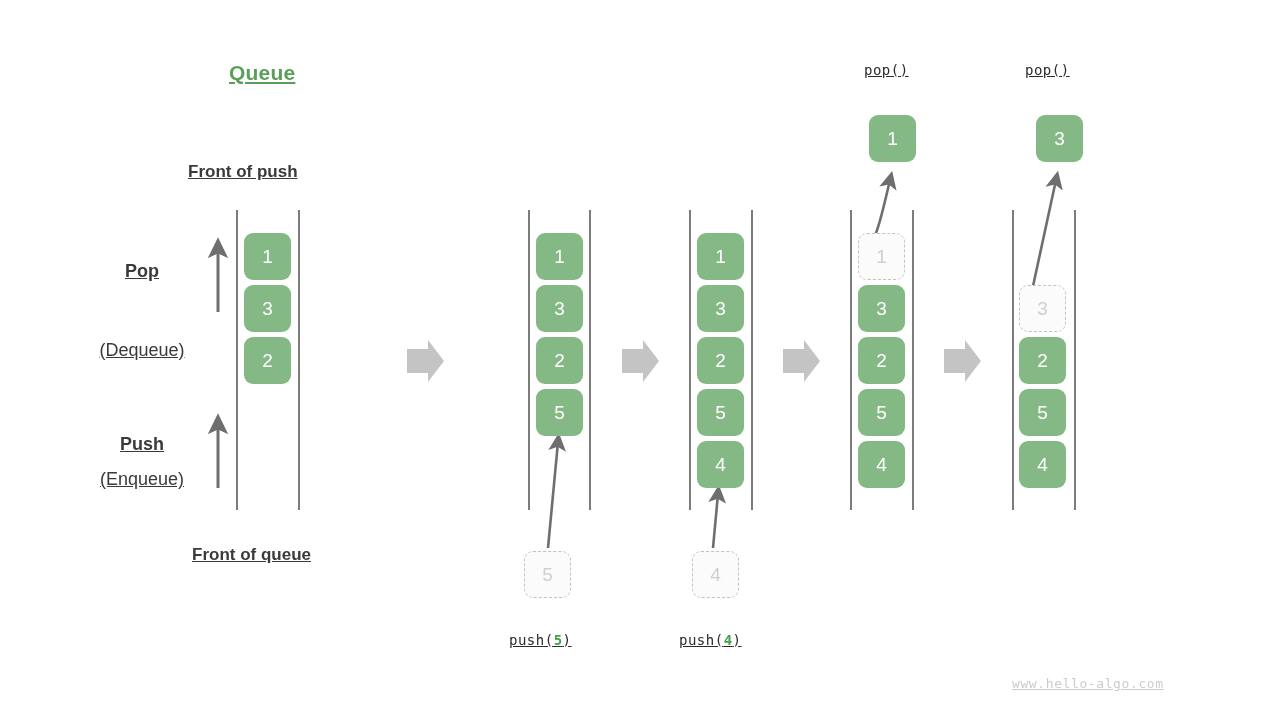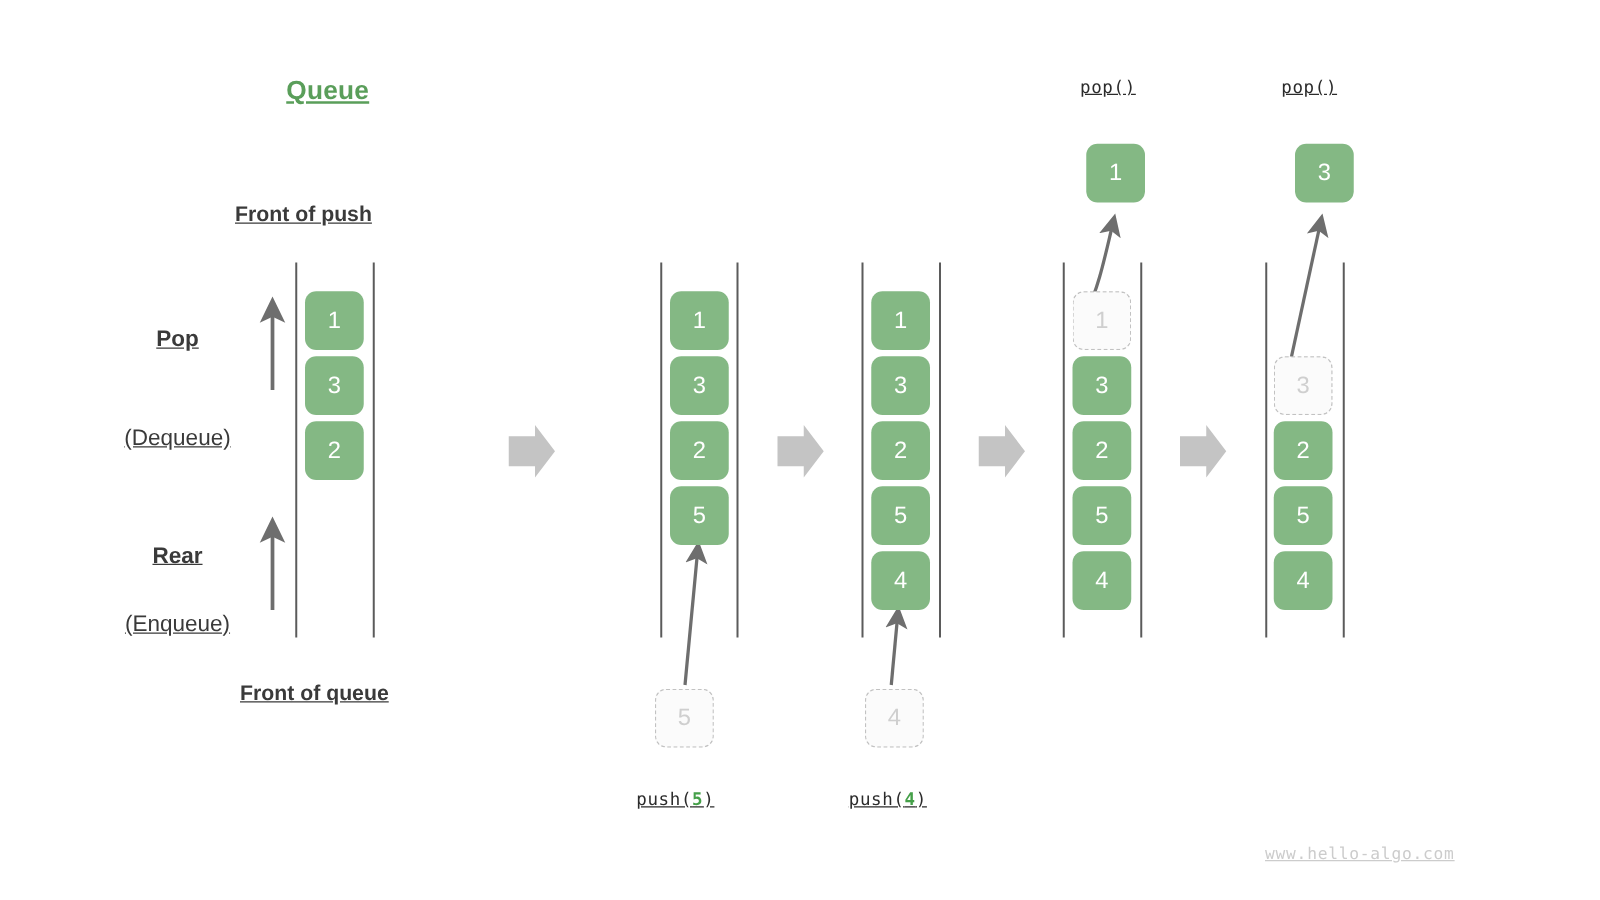--- a/index.html
+++ b/index.html
@@ -172,22 +172,22 @@
 
   <div class="abs title-queue" style="left:229px; top:61px;">Queue</div>
 
   <div class="abs hdr-label" style="left:188px; top:162px;">Front of push</div>
 
   <div class="abs hdr-label" style="left:192px; top:545px;">Front of queue</div>
 
   <div class="abs side-label-main" style="left:62px; top:261px; width:160px;">Pop</div>
   <div class="abs side-label-sub" style="left:62px; top:296px; width:160px;margin-top:44px;">(Dequeue)</div>
 
-  <div class="abs side-label-main" style="left:62px; top:434px; width:160px;">Rear</div>
-  <div class="abs side-label-sub" style="left:62px; top:489px; width:160px;">(Enqueue)</div>
+  <div class="abs side-label-main" style="left:62px; top:434px; width:160px;">Push</div>
+  <div class="abs side-label-sub" style="left:62px; top:469px; width:160px;">(Enqueue)</div>
 
   <div class="abs">
     <div class="cell" style="left:244px; top:233px;">1</div>
     <div class="cell" style="left:244px; top:285px;">3</div>
     <div class="cell" style="left:244px; top:337px;">2</div>
   </div>
 
   <div class="abs">
     <div class="cell" style="left:536px; top:233px;">1</div>
     <div class="cell" style="left:536px; top:285px;">3</div>

